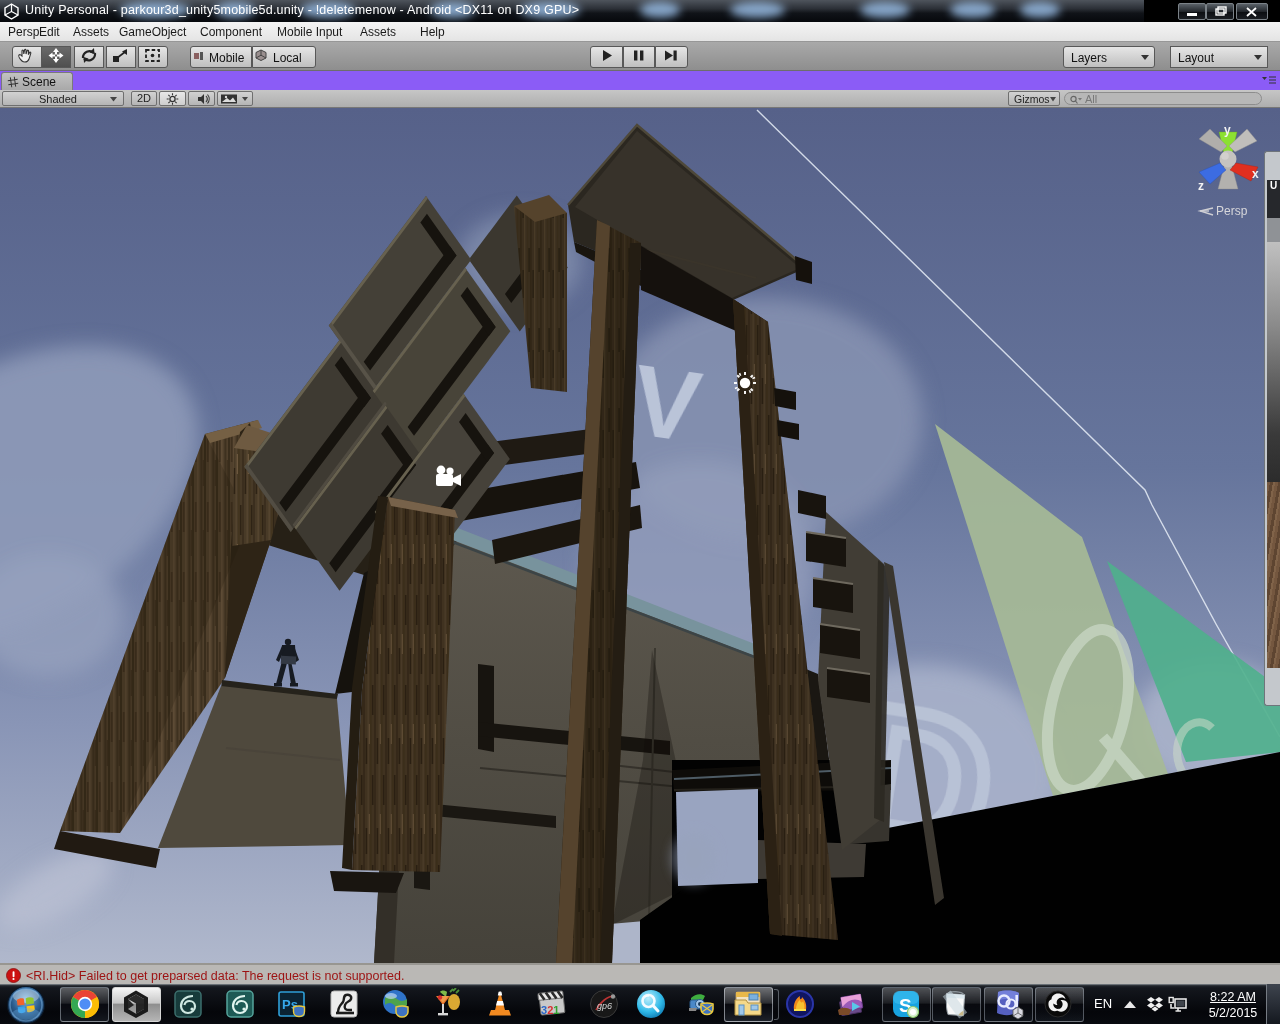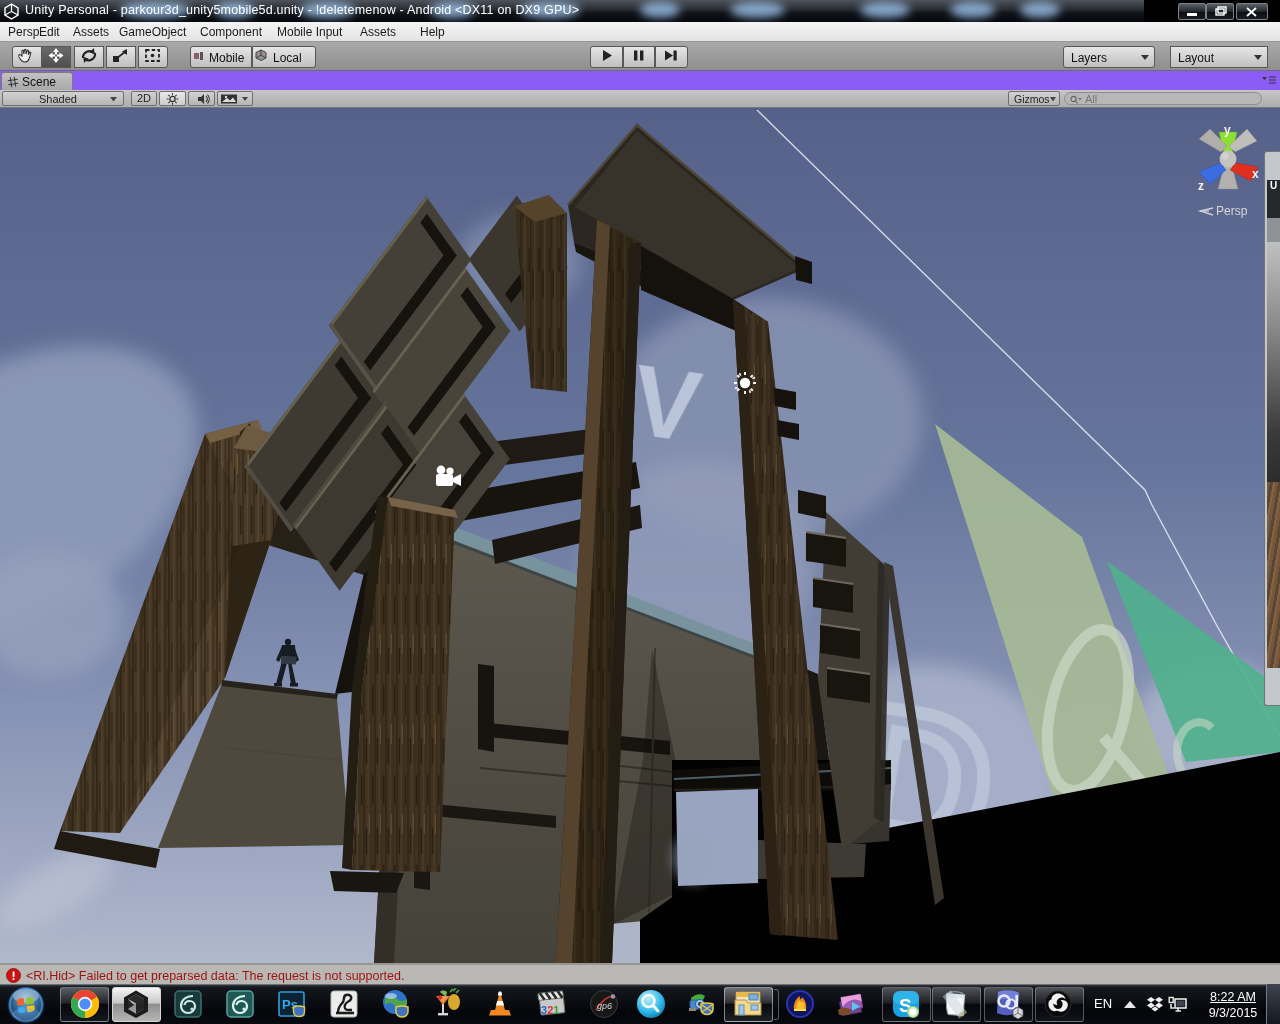--- a/index.html
+++ b/index.html
@@ -744,16 +744,16 @@
     <svg class="abs" style="left:1168px;top:11px" width="20" height="19" viewBox="0 0 20 19">
       <g stroke="#e8e8e8" stroke-width="1.6" fill="none">
         <rect x="7" y="4" width="11" height="9" fill="#0c0e12"></rect>
         <path d="M10 13 L10 16 M7.5 16 L13 16"></path>
         <path d="M3 2 L3 7 M3 9 L3 13 L6 13"></path>
       </g>
       <rect x="1.2" y="2.5" width="4" height="5" fill="#0c0e12" stroke="#e8e8e8" stroke-width="1.4"></rect>
       <rect x="8.5" y="5.5" width="8" height="6" fill="#3f444c"></rect>
     </svg>
     <div class="tray" style="left:1203px;top:6px;width:60px;text-align:center;font-size:12.5px;text-decoration:underline;">8:22 AM</div>
-    <div class="tray" style="left:1203px;top:22px;width:60px;text-align:center;font-size:12.5px;">9/3/2015</div>
+    <div class="tray" style="left:1203px;top:22px;width:60px;text-align:center;font-size:12.5px;">5/2/2015</div>
     <div class="abs" style="left:1266px;top:0;width:14px;height:40px;border-left:1px solid #767c84;background:linear-gradient(180deg,#3e444e,#14181f);"></div>
   </div>
 </div>
 
 </body></html>

